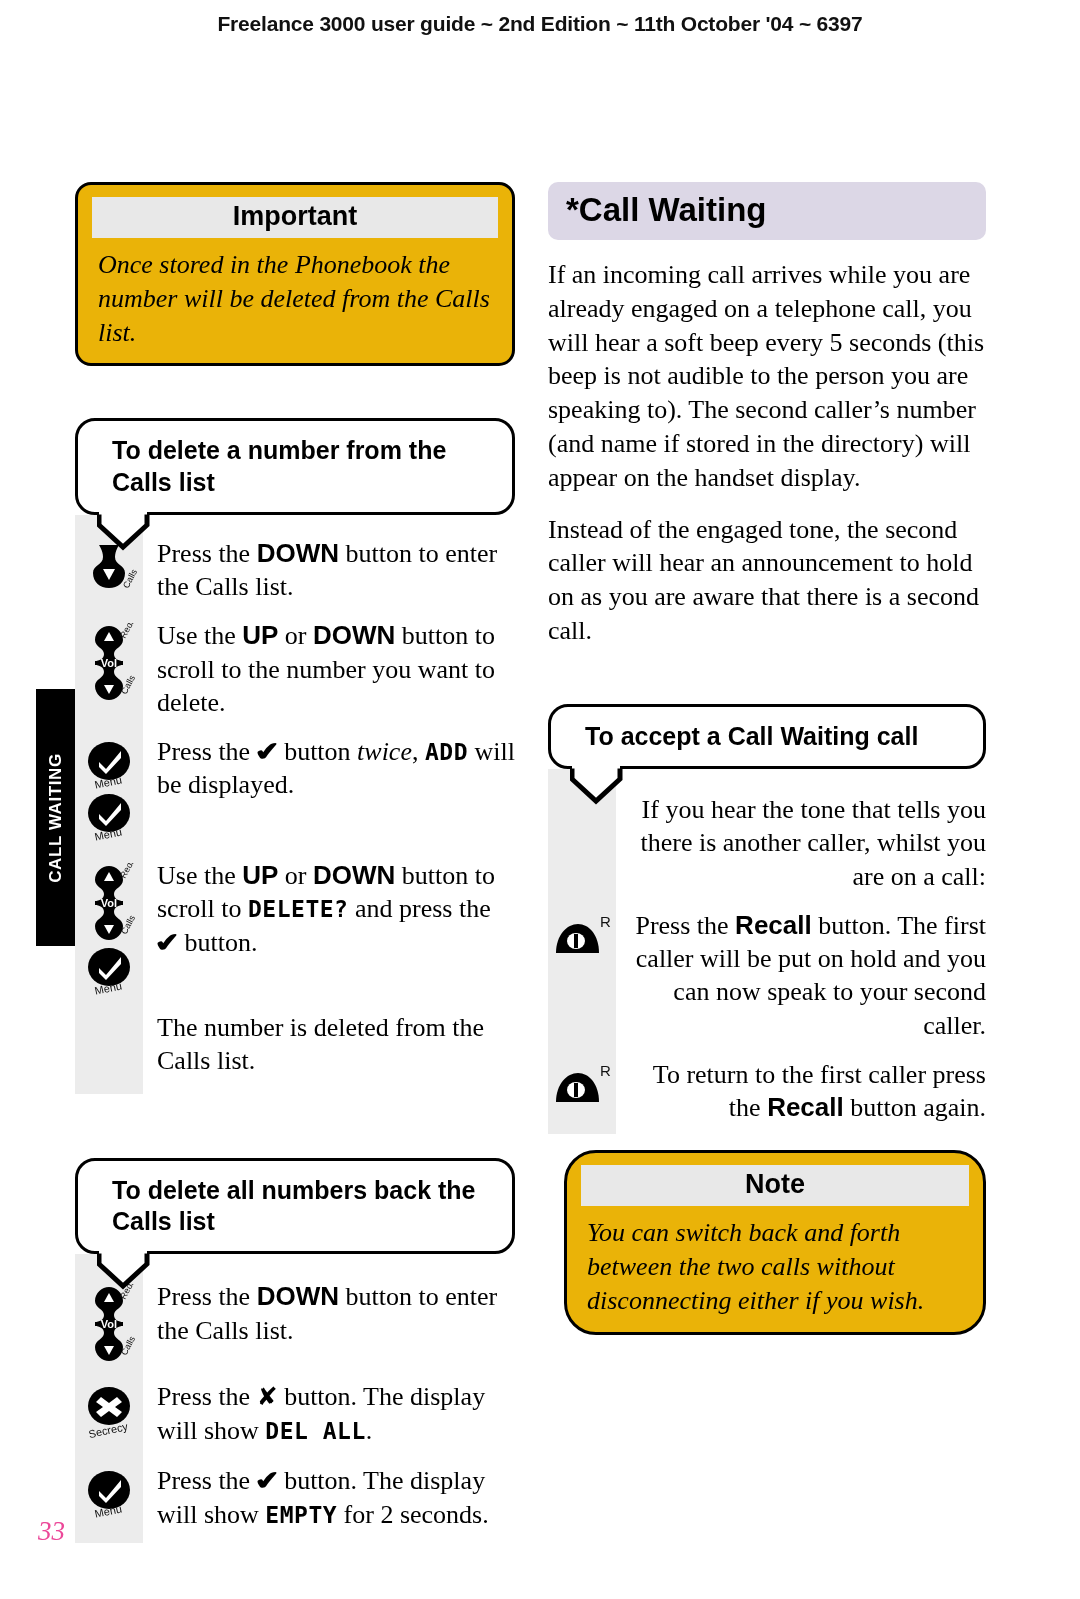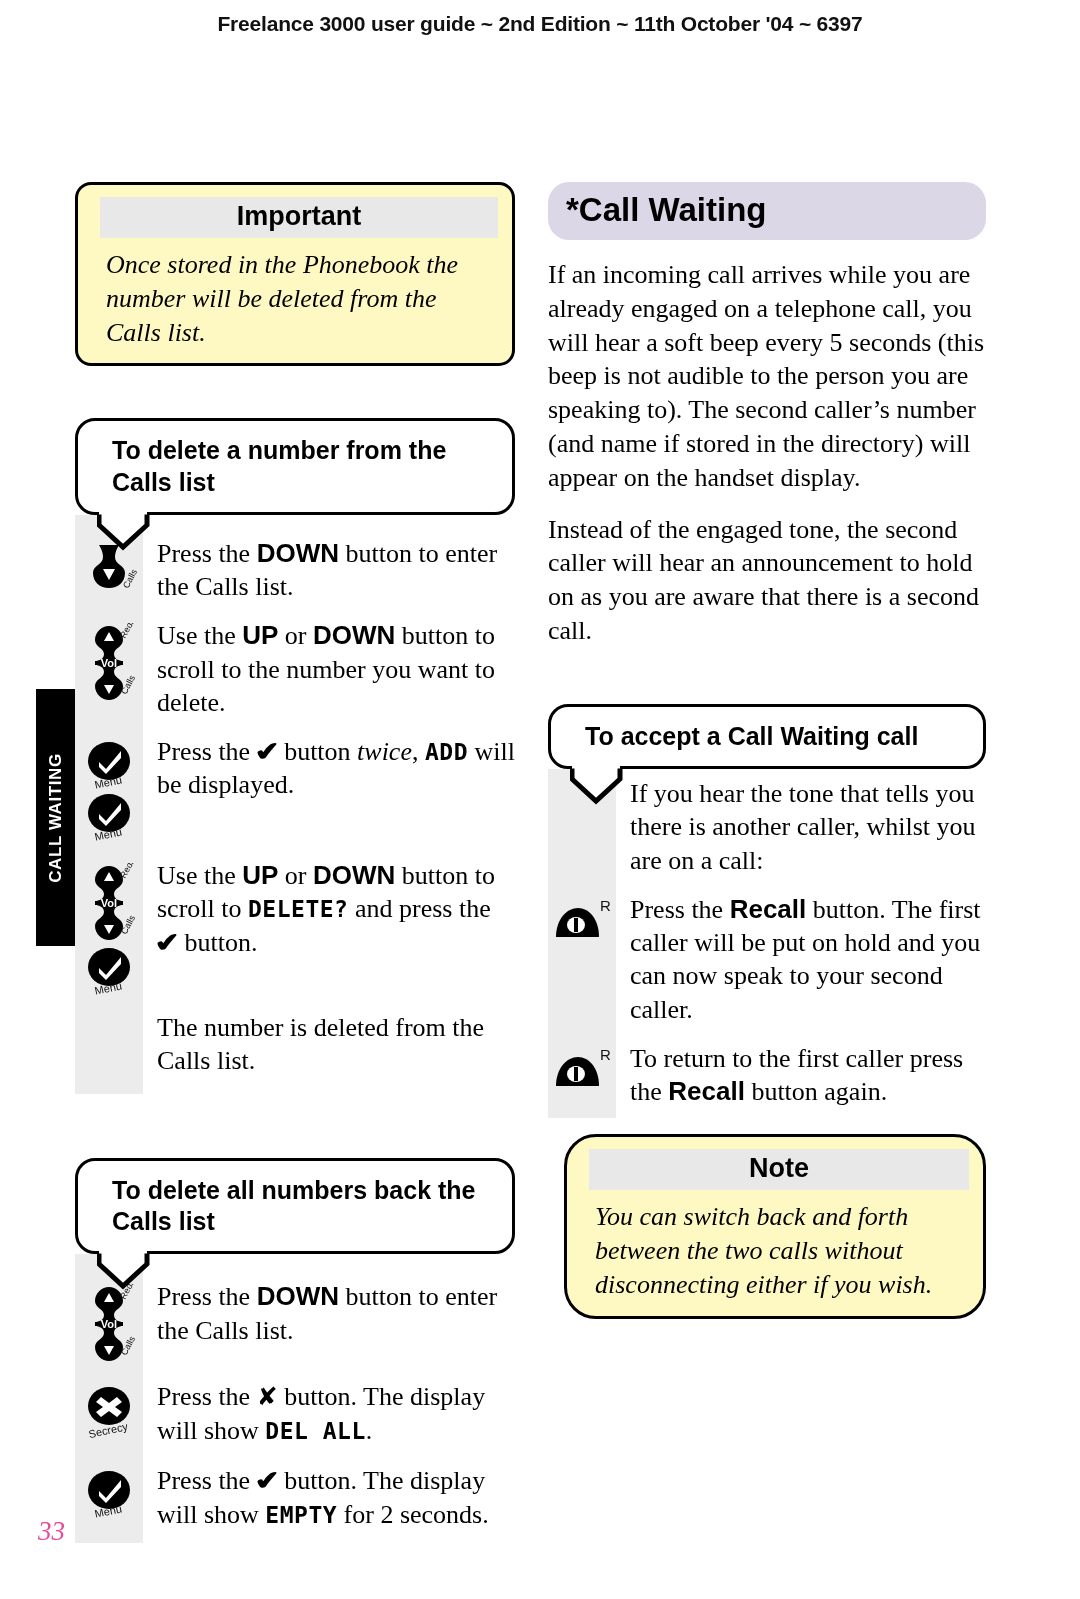--- a/index.html
+++ b/index.html
@@ -23,22 +23,22 @@
     white-space:nowrap;color:#fff;
     font-family:"Liberation Sans",sans-serif;font-weight:700;font-size:17px;
     letter-spacing:0.6px;
   }
   
   .col-left{position:absolute;left:75px;top:182px;width:440px;}
   .col-right{position:absolute;left:548px;top:182px;width:438px;}
 
   
   .boxnote{
-    border:3px solid #000;border-radius:16px;background:#fef9c3;
-    padding:12px 14px 14px 22px;box-sizing:border-box;
+    border:3px solid #000;border-radius:16px;background:#eab308;
+    padding:12px 14px 14px 14px;box-sizing:border-box;
   }
   .boxnote .bn-head{
     background:#e8e8e8;text-align:center;
     font-family:"Liberation Sans",sans-serif;font-weight:700;font-size:27px;
     color:#000;padding:6px 0 8px 0;line-height:1.0;
   }
   .boxnote .bn-body{
     font-family:"Liberation Serif",serif;font-style:italic;font-size:26px;
     line-height:1.30;color:#000;padding:10px 4px 0 6px;
   }
@@ -72,21 +72,21 @@
   }
   .step.noicon .ic{width:68px;min-width:68px;}
   .kb{font-family:"Liberation Sans",sans-serif;font-weight:700;}
   .it{font-style:italic;text-align:center;}
   .lcd{font-family:"DejaVu Sans Mono",monospace;font-weight:700;font-size:23px;letter-spacing:0.5px;}
   .tick-inline{font-size:25px;font-weight:700;display:inline-block;transform:scaleX(1.25) rotate(-6deg);}
   .x-inline{font-family:"DejaVu Sans",sans-serif;font-weight:700;font-size:25px;}
 
   
   .head-bar{
-    background:#dcd7e6;border-radius:21px;padding:9px 18px 11px 18px;
+    background:#dcd7e6;border-radius:10px;padding:9px 18px 11px 18px;
     font-family:"Liberation Sans",sans-serif;font-weight:700;font-size:33px;
     color:#000;box-sizing:border-box;
   }
   .para{
     font-family:"Liberation Serif",serif;font-size:26px;line-height:1.30;
     color:#000;margin:18px 0 0 0;
   }
   .footnote{
     font-family:"Liberation Serif",serif;font-size:20px;line-height:1.30;
     color:#000;margin:16px 0 0 0;padding-left:14px;text-indent:-14px;
@@ -256,21 +256,21 @@
   <div class="bubble">
     <div class="bub-box">To accept a Call Waiting call</div>
     <svg class="tail" viewBox="0 0 60 40">
       <path d="M2,2 L2,14 L26,36 L50,14 L50,2" fill="#ffffff" stroke="#000000" stroke-width="5" stroke-linejoin="miter"></path>
       <path d="M2,0 L50,0" stroke="#ffffff" stroke-width="7"></path>
     </svg>
   </div>
 
   <div class="rail">
     <div class="strip"></div>
-    <div class="steps" style="padding-top:8px;">
+    <div class="steps" style="padding-top:24px;text-align:right;">
 
       <div class="step noicon">
         <div class="ic"></div>
         <div class="tx">If you hear the tone that tells you there is another caller, whilst you are on a call:</div>
       </div>
 
       <div class="step">
         <div class="ic">
           <svg width="62" height="52" viewBox="0 0 62 52">
             <path d="M5,40 C5,22 16,11 27,11 C38,11 48,22 48,40 Z" fill="#000"></path>

